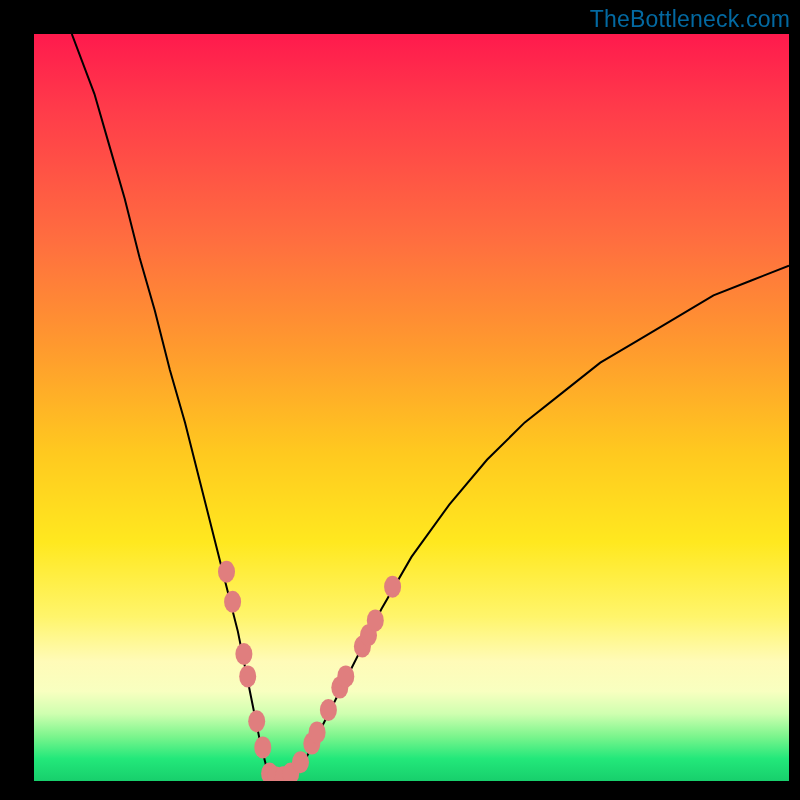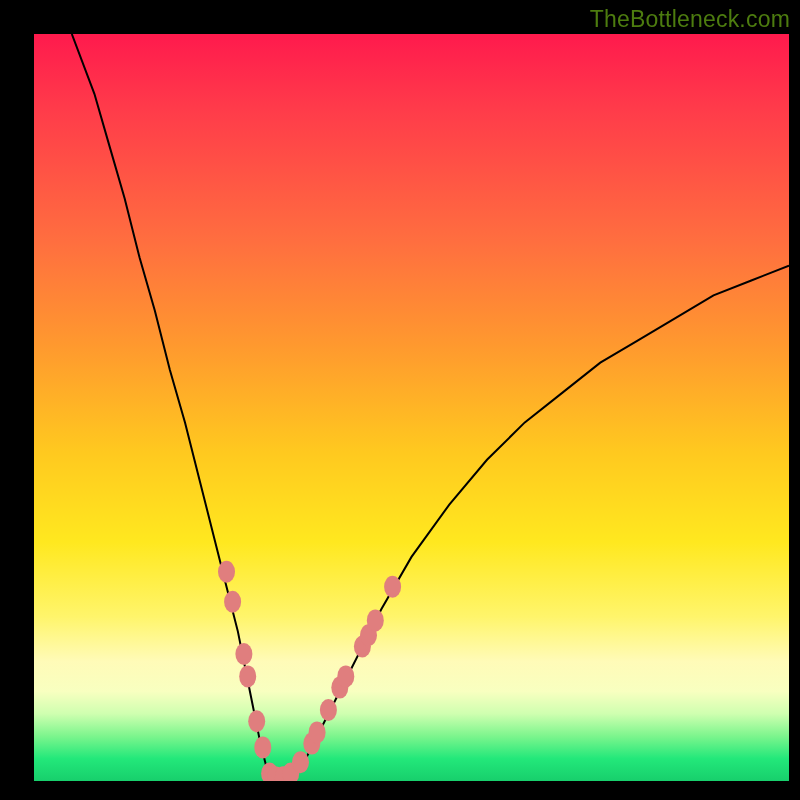--- a/index.html
+++ b/index.html
@@ -48,21 +48,21 @@
     width: 755px;
     height: 747px;
     pointer-events: none;
   }
   .watermark {
     position: absolute;
     top: 6px;
     right: 10px;
     font-size: 23px;
     font-weight: 400;
-    color: #4d7c0f;
+    color: #0369a1;
     letter-spacing: 0.2px;
     user-select: none;
     text-align: right;
   }
 </style>
 </head>
 <body>
 
 <div class="outer">
   <div class="plot">

